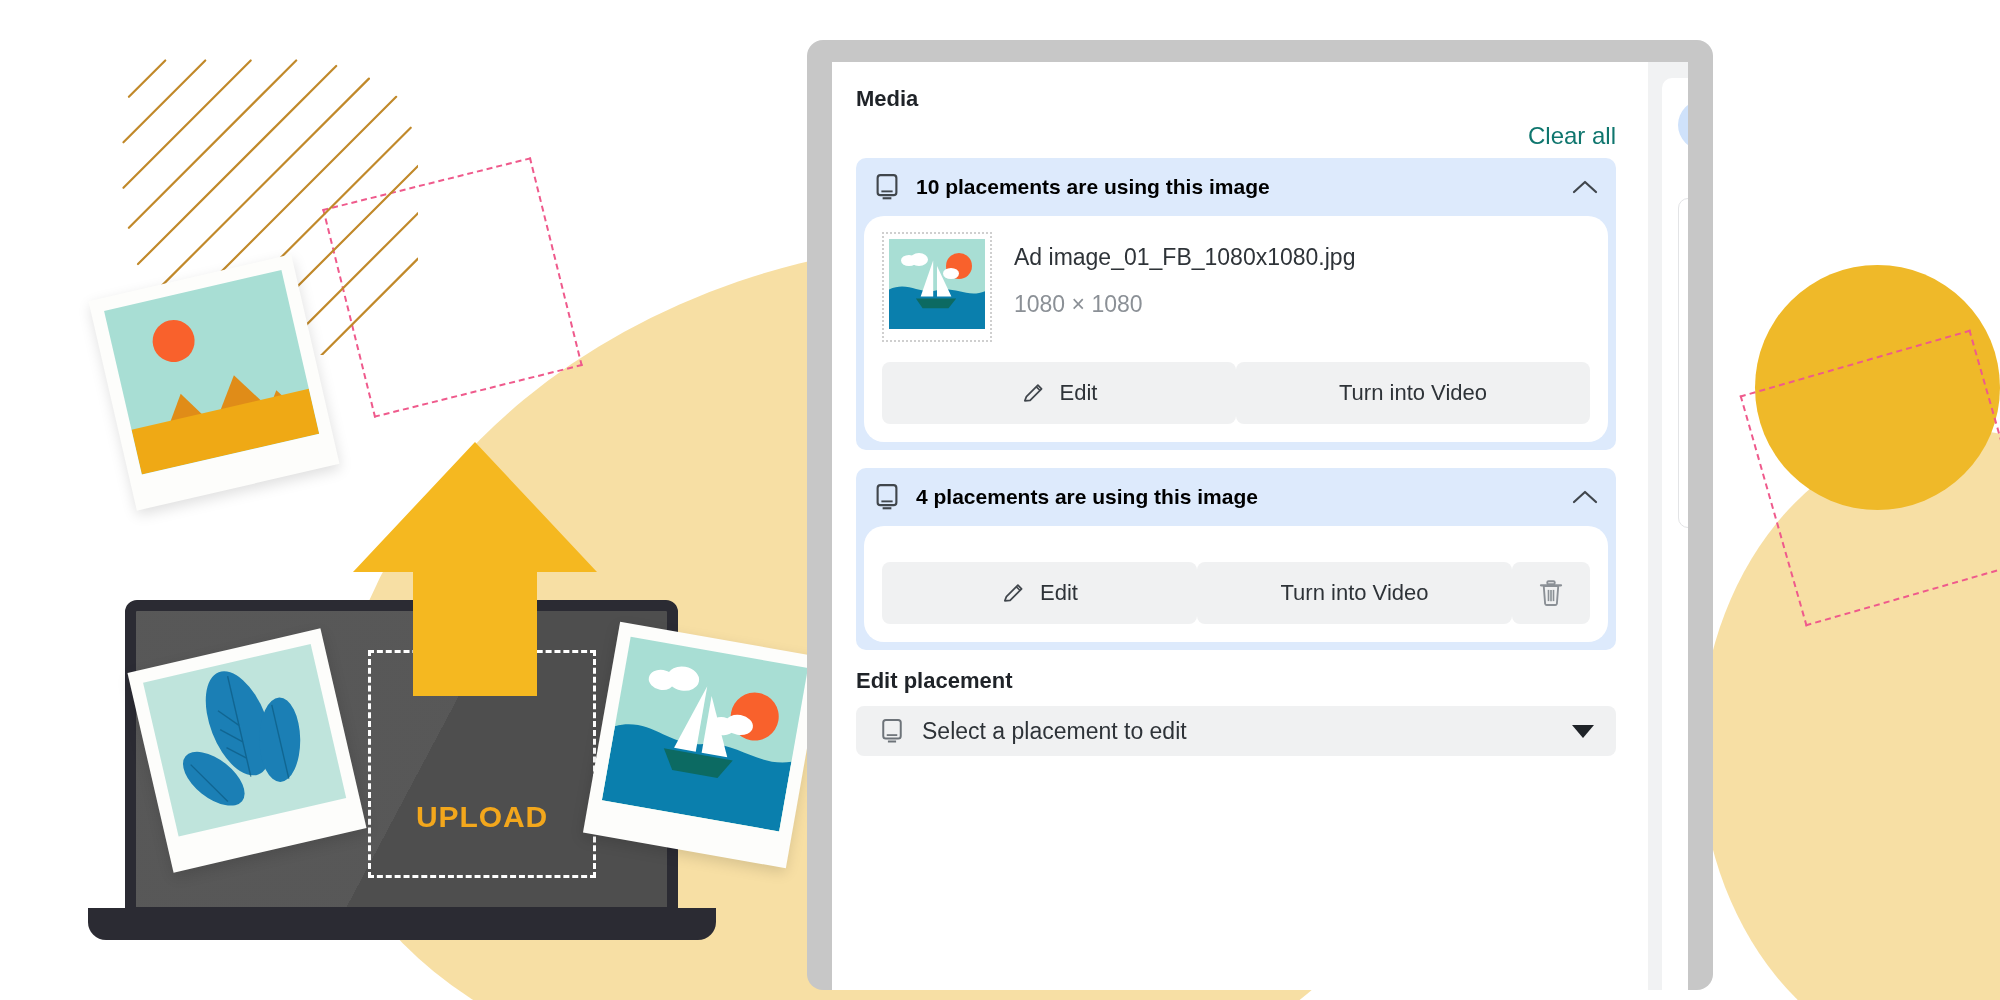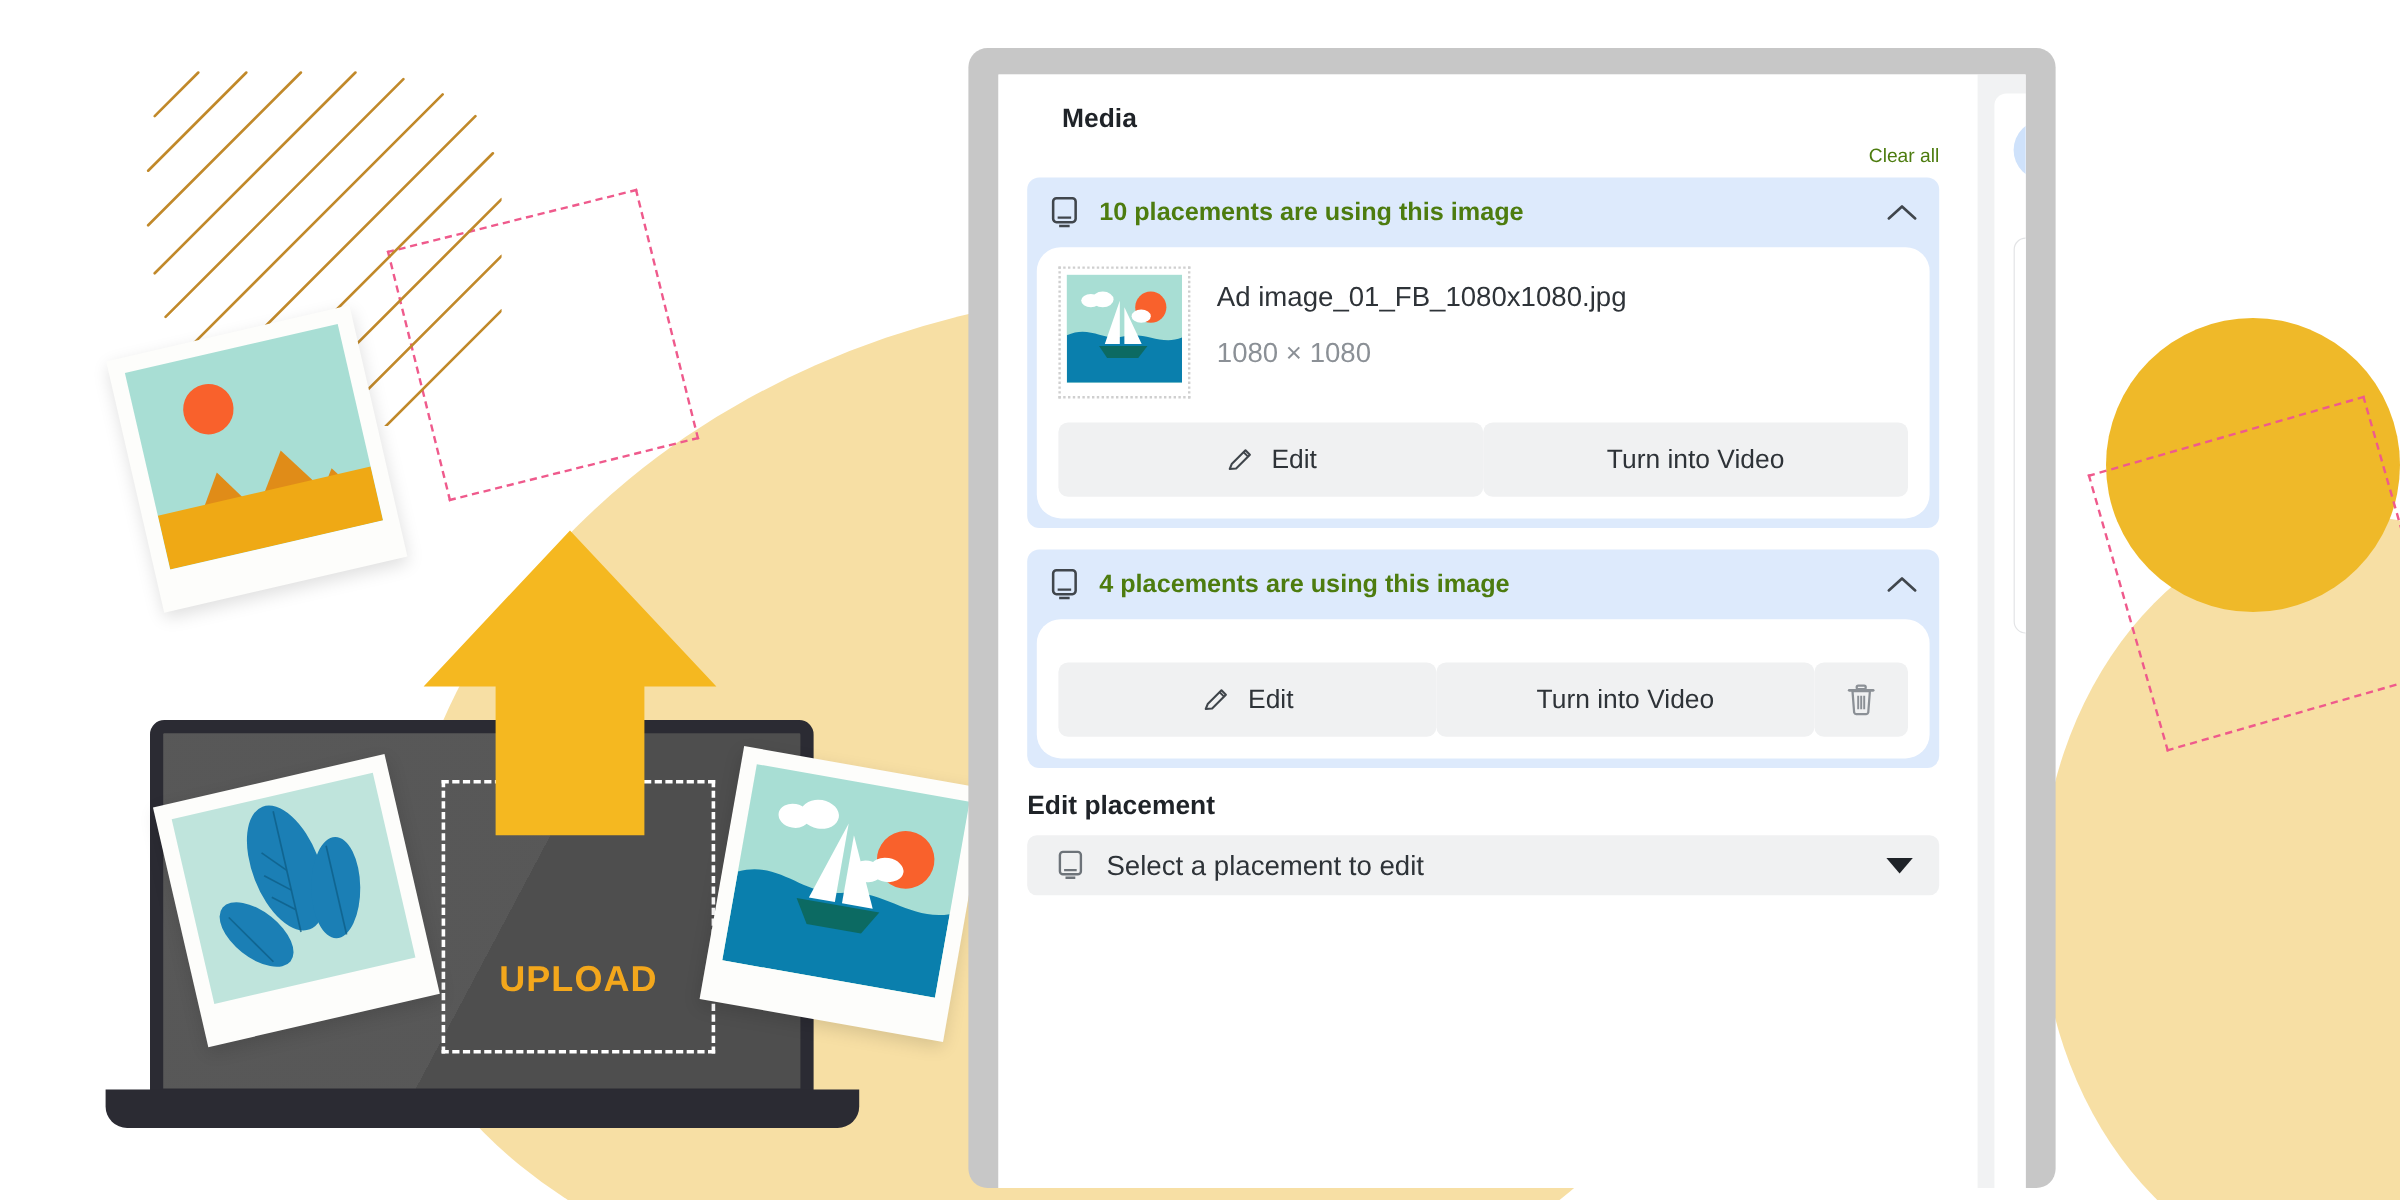--- a/index.html
+++ b/index.html
@@ -155,40 +155,39 @@
     padding: 38px 0 0 22px;
     font-size: 32px;
     font-weight: bold;
     color: #24292e;
   }
 
   
   .media-title {
     font-size: 22px; font-weight: bold; color: #1f2328;
     margin-bottom: 10px;
-    margin-left: 29px;
   }
   .clear-all-row { text-align: right; margin-bottom: 8px; }
   .clear-all {
-    font-size: 16px; color: #4d7c0f; cursor: pointer; text-align: right;
+    font-size: 24px; color: #0f766e; cursor: pointer; text-align: right;
   }
 
   .group {
     background: #ddeafc;
     border-radius: 10px;
     padding: 0 8px 8px 8px;
     margin-bottom: 18px;
   }
   .group-head {
     display: flex; align-items: center;
     height: 58px;
     padding: 0 10px 0 8px;
   }
   .group-head .label {
-    font-size: 21px; font-weight: bold; color: #4d7c0f;
+    font-size: 21px; font-weight: bold; color: #000000;
     margin-left: 14px; flex: 1;
   }
   .chev-up { width: 26px; height: 16px; }
 
   .media-card {
     background: #ffffff;
     border-radius: 20px;
     padding: 16px 18px 18px 18px;
   }
   .media-row { display: flex; align-items: flex-start; }

